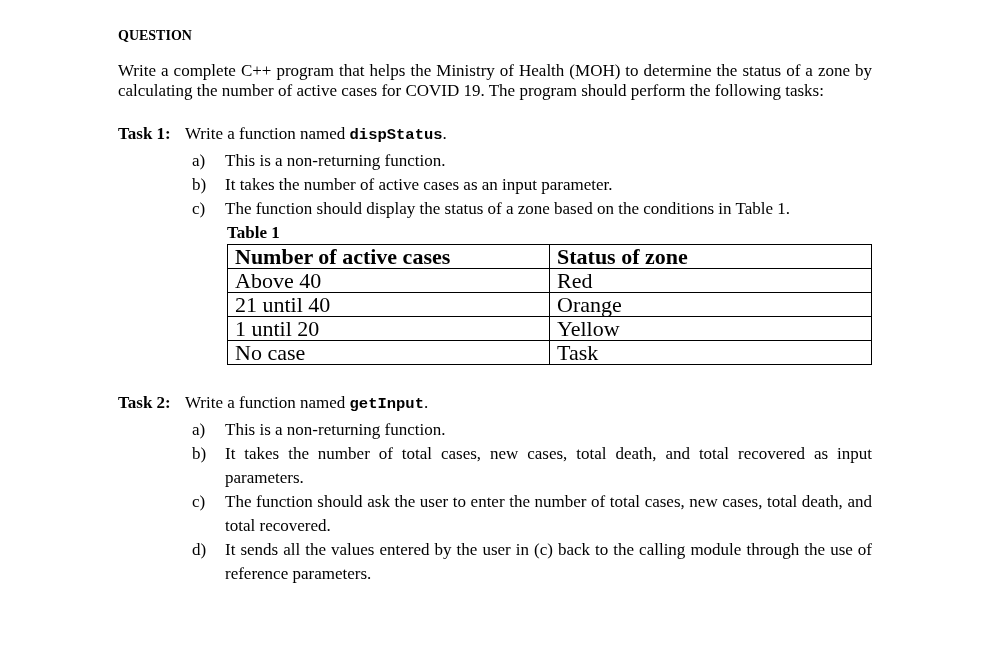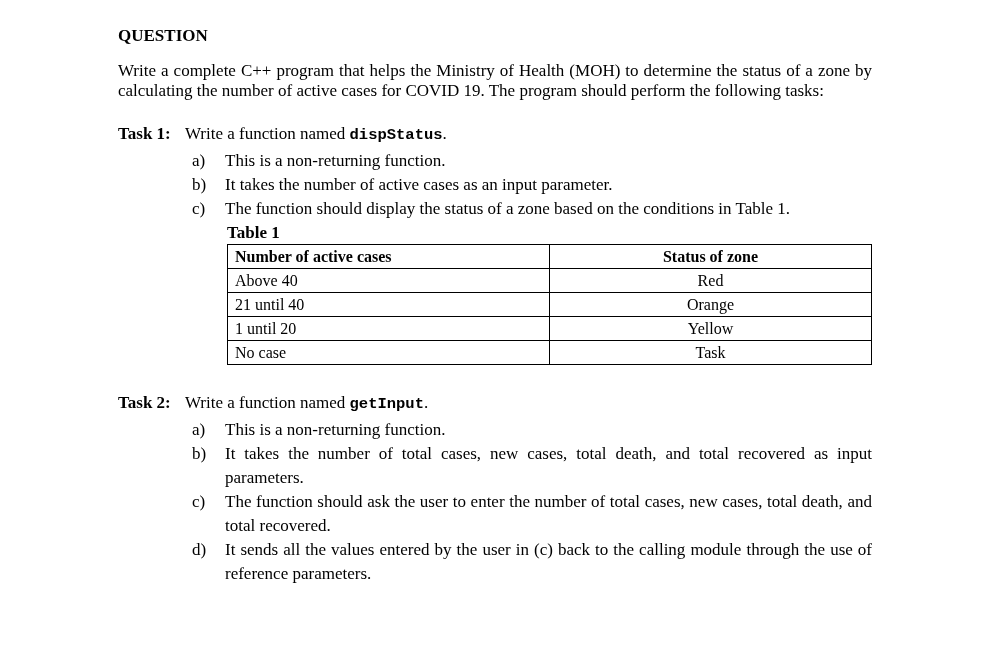--- a/index.html
+++ b/index.html
@@ -13,21 +13,21 @@
     font-size: 17px;
     overflow: hidden;
   }
   .content {
     position: absolute;
     left: 118px;
     top: 24px;
     width: 754px;
   }
   .heading {
-    font-size: 17px;
+    font-size: 14px;
     font-weight: bold;
     margin: 0 0 13px 0;
     line-height: 24px;
   }
   .intro {
     margin: 0;
     text-align: justify;
     line-height: 20px;
   }
   .task-line {
@@ -64,26 +64,26 @@
   table.data-table {
     border-collapse: collapse;
     margin-left: 109px;
     width: 645px;
     table-layout: fixed;
   }
   .data-table th, .data-table td {
     border: 1.5px solid #000000;
     height: 23px;
     padding: 0 7px;
-    font-size: 16px;
+    font-size: 22px;
     line-height: 22px;
     font-family: Liberation Serif, serif;
   }
   .data-table th.col-left, .data-table td.cell-left { text-align: left; }
-  .data-table th.col-right, .data-table td.cell-right { text-align: center; }
+  .data-table th.col-right, .data-table td.cell-right { text-align: left; }
   .data-table th { font-weight: bold; }
   .section-gap { margin-top: 26px; }
 </style>
 </head>
 <body>
 
 <div class="page">
   <div class="content">
 
     <h1 class="heading">QUESTION</h1>

